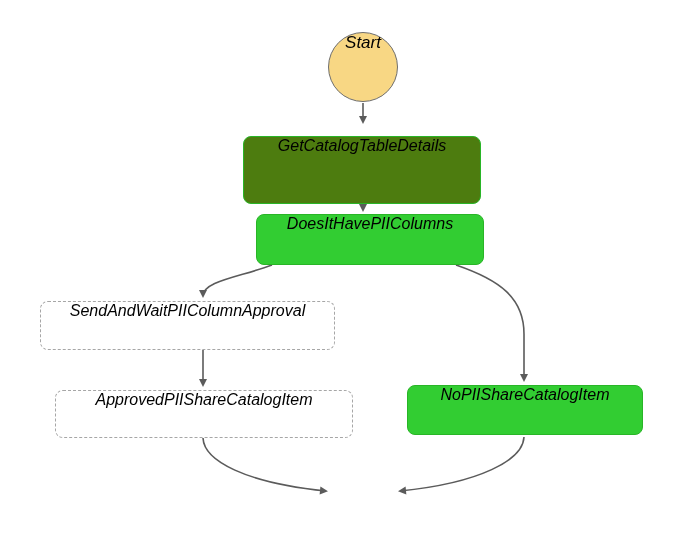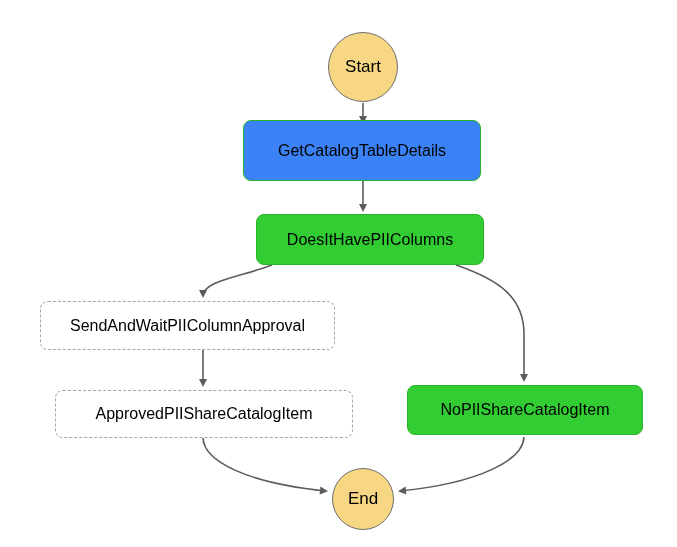--- a/index.html
+++ b/index.html
@@ -13,28 +13,28 @@
   }
   .edges-layer {
     position: absolute;
     left: 0; top: 0;
     width: 677px; height: 547px;
     pointer-events: none;
   }
   .node {
     position: absolute;
     display: flex;
-    align-items: center;
     justify-content: center;
     box-sizing: border-box;
     color: #000000;
     text-align: center;
     font-size: 16px;
     cursor: default;
     white-space: nowrap;
+    font-style: italic;
   }
   .node-task {
     background: #32cd32;
     border: 1px solid #29b527;
     border-radius: 8px;
   }
   .node-pending {
     background: #ffffff;
     border: 1.5px dashed #a6a6a6;
     border-radius: 8px;
@@ -71,37 +71,34 @@
 
     <path d="M203,438 C204,461 246,483 326,491" fill="none" stroke="#5b5b5b" stroke-width="1.6" marker-end="url(#arrow)"></path>
 
     <path d="M524,437 C523,460 480,483 400,491" fill="none" stroke="#5b5b5b" stroke-width="1.6" marker-end="url(#arrow)"></path>
   </svg>
 
   <div class="node node-terminal" style="left: 328px; top: 32px; width: 70px; height: 70px; background-color: rgb(248, 215, 132);">
     <span class="node-label">Start</span>
   </div>
 
-  <div class="node node-task" style="left: 243px; top: 120px; width: 238px; height: 61px; background-color: #3b82f6;">
+  <div class="node node-task" style="left: 243px; top: 136px; width: 238px; height: 68px; background-color: #4d7c0f;">
     <span class="node-label">GetCatalogTableDetails</span>
   </div>
 
   <div class="node node-task" style="left: 256px; top: 214px; width: 228px; height: 51px; background-color: rgb(50, 205, 50);">
     <span class="node-label">DoesItHavePIIColumns</span>
   </div>
 
   <div class="node node-pending" style="left:40px; top:301px; width:295px; height:49px;">
     <span class="node-label">SendAndWaitPIIColumnApproval</span>
   </div>
 
   <div class="node node-pending" style="left:55px; top:390px; width:298px; height:48px;">
     <span class="node-label">ApprovedPIIShareCatalogItem</span>
   </div>
 
   <div class="node node-task" style="left: 407px; top: 385px; width: 236px; height: 50px; background-color: rgb(50, 205, 50);">
     <span class="node-label">NoPIIShareCatalogItem</span>
   </div>
 
-  <div class="node node-terminal" style="left: 332px; top: 468px; width: 62px; height: 62px; background-color: rgb(248, 215, 132);">
-    <span class="node-label">End</span>
-  </div>
 
 </div>
 
 </body></html>

